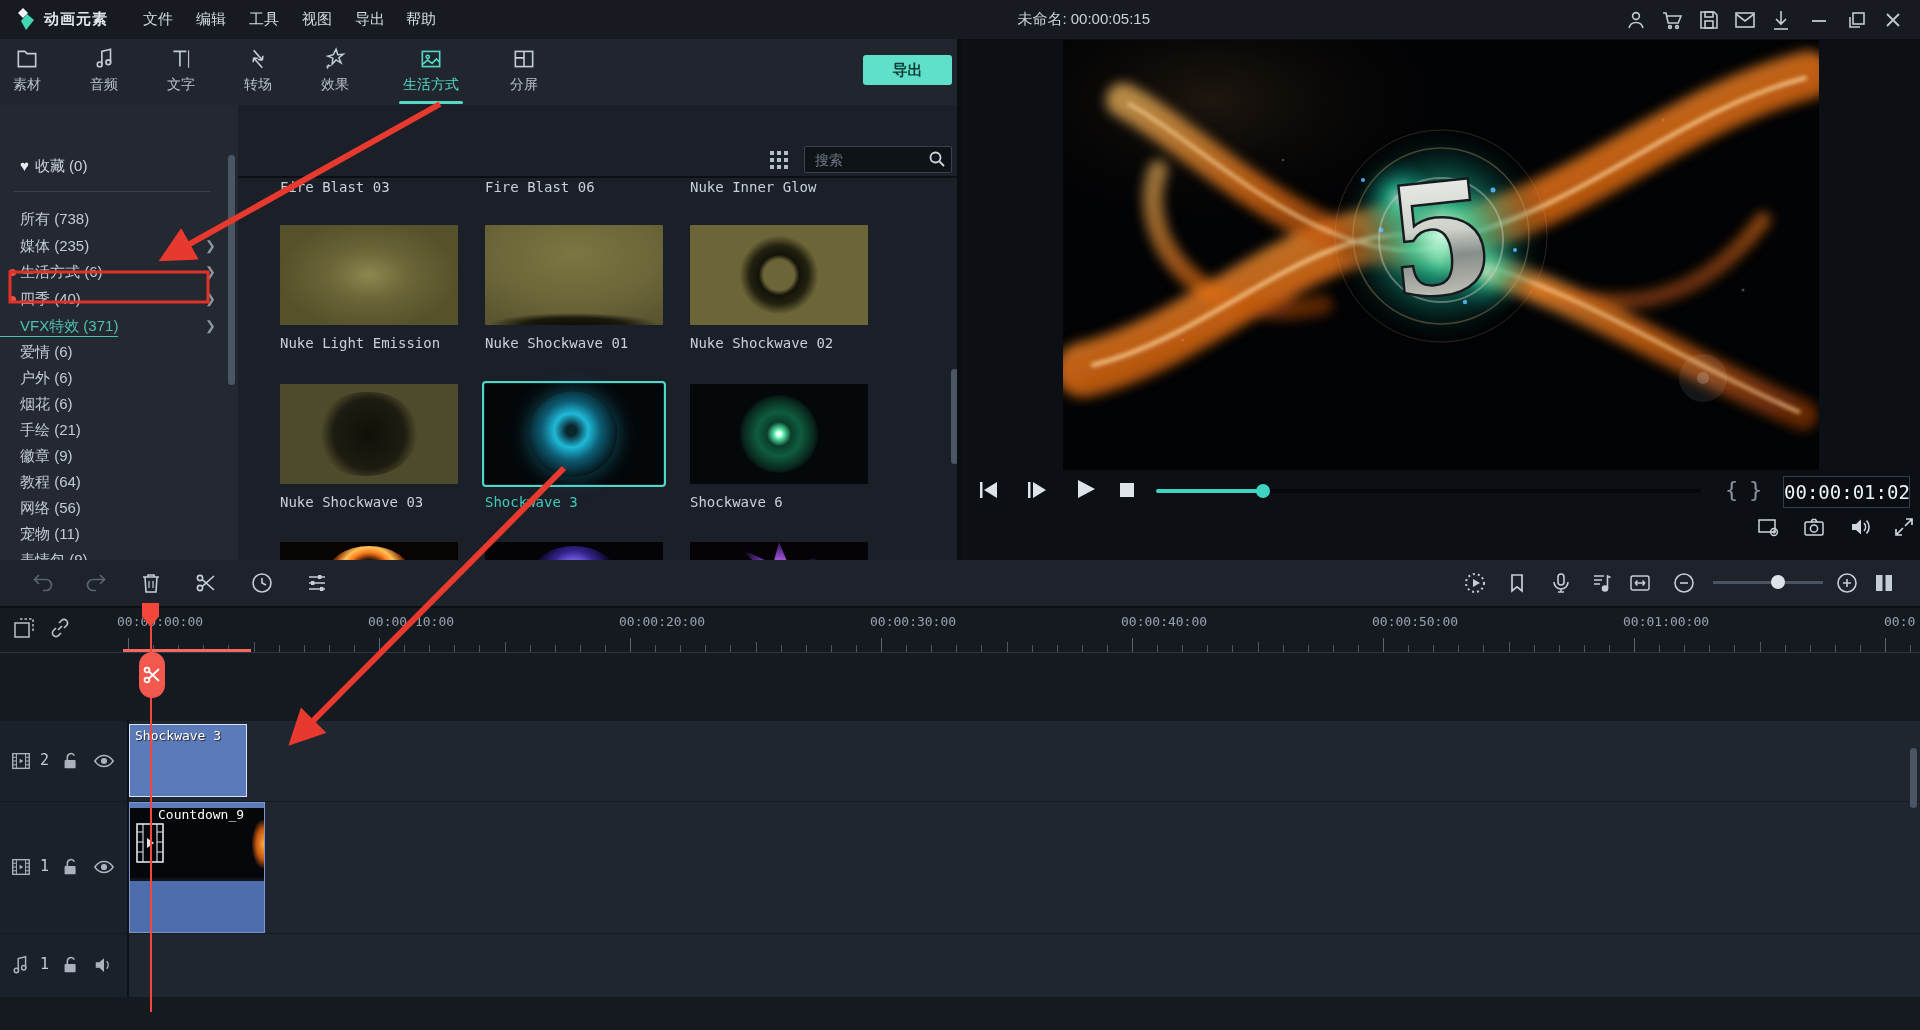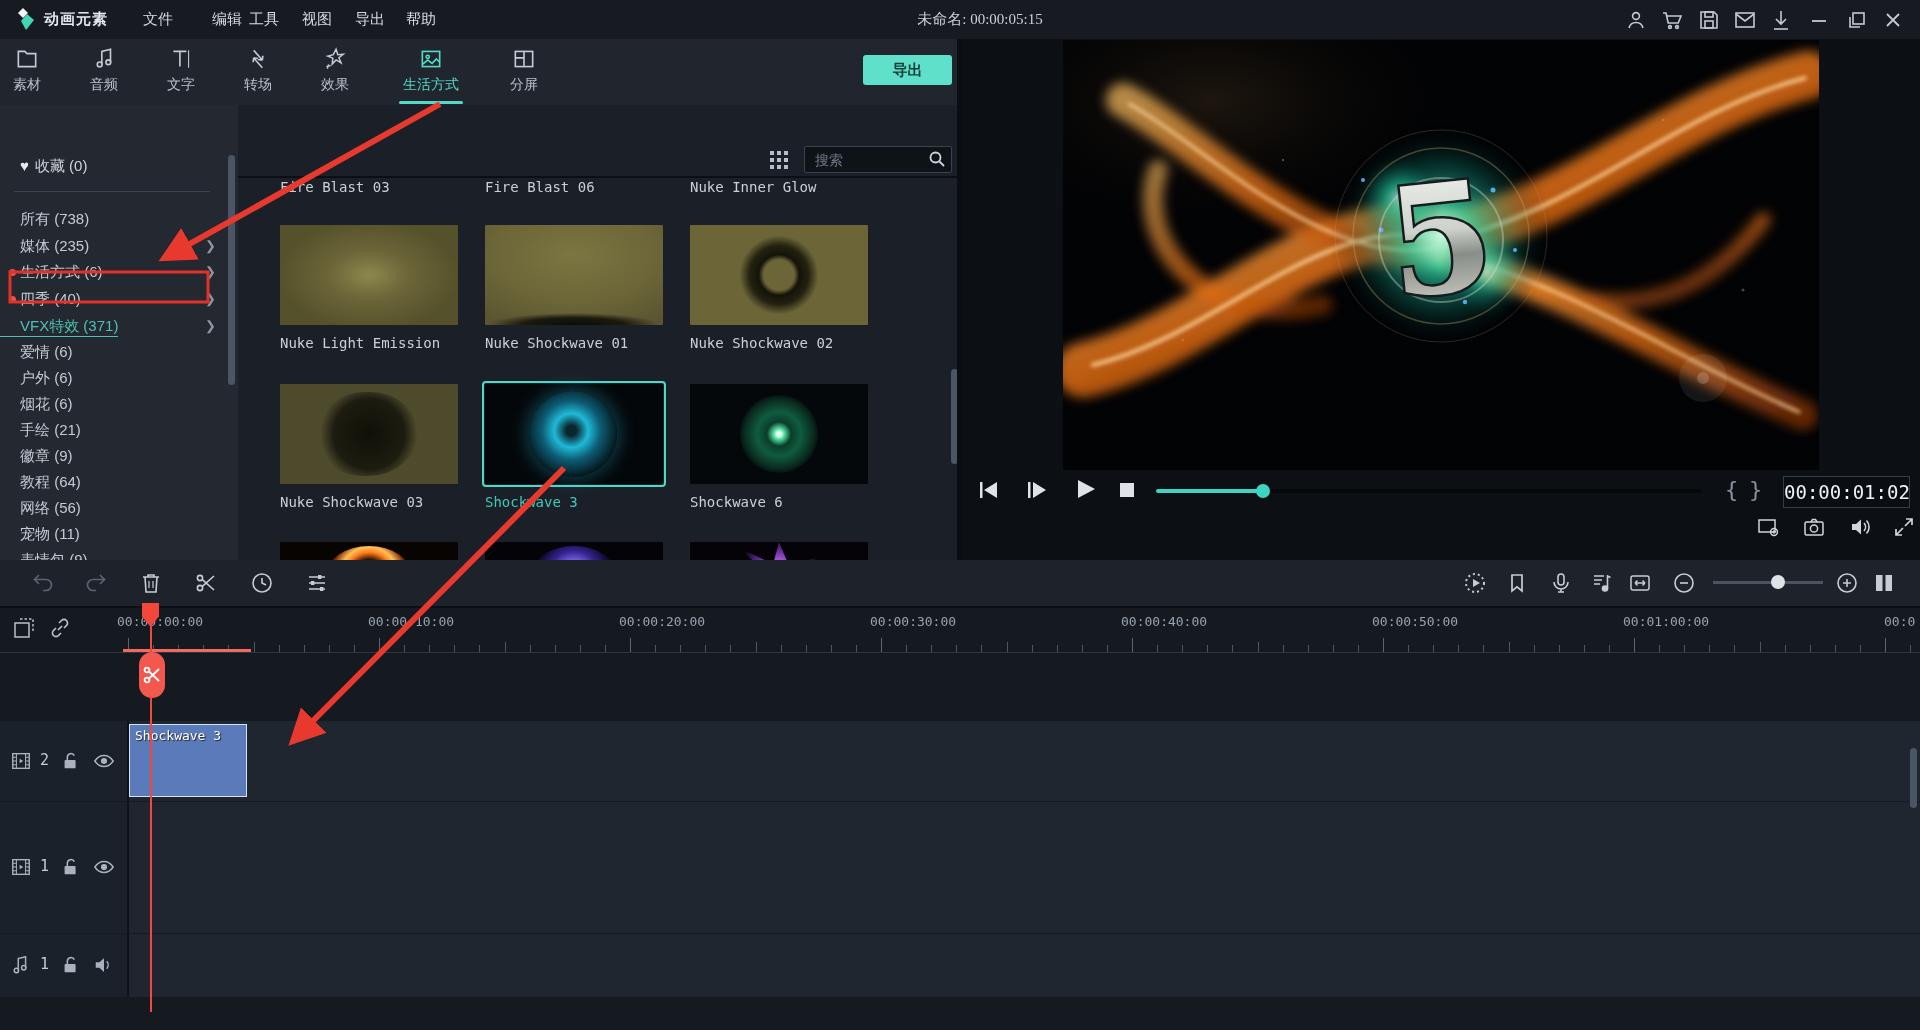--- a/index.html
+++ b/index.html
@@ -3,21 +3,21 @@
 <meta charset="utf-8">
 <style>
   html,body{margin:0;padding:0;width:1920px;height:1030px;overflow:hidden;background:#161a20;
     font-family:"Liberation Sans",sans-serif;-webkit-font-smoothing:antialiased;}
   svg{display:block;}
   
   #titlebar{position:absolute;left:0;top:0;width:1920px;height:39px;background:#171b21;border-bottom:1px solid #0c0f13;}
   #logo{position:absolute;left:14px;top:7px;width:24px;height:24px;}
   #appname{position:absolute;left:44px;top:10px;color:#e3e8ee;font-weight:bold;font-size:15px;letter-spacing:1px;}
   .menu-item{position:absolute;top:10px;color:#d3dae1;font-size:15px;cursor:default;}
-  #proj-title{position:absolute;left:810px;top:10px;width:340px;text-align:center;color:#c9d1d9;font-size:15px;font-family:Liberation Serif, serif;}
+  #proj-title{position:absolute;left:810px;top:10px;width:340px;text-align:right;color:#c9d1d9;font-size:15px;font-family:Liberation Sans, sans-serif;}
   .winicon{position:absolute;top:8px;width:24px;height:24px;color:#c2cad2;}
   
   #leftpanel{position:absolute;left:0;top:39px;width:960px;height:521px;background:#20252e;}
   .tab{position:absolute;top:5px;width:76px;height:60px;text-align:center;color:#b9c1c9;cursor:pointer;}
   .tab .ticon{display:block;margin:2px auto 3px auto;width:26px;height:26px;color:#c3cbd3;}
   .tab .tlabel{font-size:14px;}
   .tab.active{color:#54d9c6;}
   .tab.active .ticon{color:#54d9c6;}
   #tab-underline{position:absolute;left:399px;top:62px;width:64px;height:3px;background:#54d9c6;border-radius:2px;}
   #export-btn{position:absolute;left:863px;top:16px;width:89px;height:30px;background:#5fe0cb;border-radius:3px;
@@ -134,21 +134,21 @@
 </head>
 <body>
 
 <div id="titlebar">
   <svg id="logo" viewBox="0 0 24 24">
     <polygon points="9,1 14,6 9,11 4,6" fill="#f2f5f8"></polygon>
     <polygon points="13,7 20,13 12,23 7,14" fill="#43d6b5"></polygon>
   </svg>
   <span id="appname">动画元素</span>
   <span class="menu-item" style="left:143px">文件</span>
-  <span class="menu-item" style="left:212px">编辑</span>
+  <span class="menu-item" style="left:196px">编辑</span>
   <span class="menu-item" style="left:249px">工具</span>
   <span class="menu-item" style="left:302px">视图</span>
   <span class="menu-item" style="left:355px">导出</span>
   <span class="menu-item" style="left:406px">帮助</span>
   <span id="proj-title">未命名: 00:00:05:15</span>
   <svg class="winicon" style="left:1624px" viewBox="0 0 24 24" fill="none" stroke="currentColor" stroke-width="1.6">
       <circle cx="12" cy="8" r="3.4"></circle>
       <path d="M5 20c1-4 4-5.5 7-5.5s6 1.5 7 5.5"></path>
     </svg>
   <svg class="winicon" style="left:1660px" viewBox="0 0 24 24" fill="none" stroke="currentColor" stroke-width="1.6">
@@ -624,20 +624,34 @@
         <svg class="th-icon" style="left:60px;top:54px" viewBox="0 0 24 24" fill="none" stroke="currentColor" stroke-width="1.7">
             <rect x="5" y="11" width="12" height="9" rx="1" fill="currentColor" stroke="none"></rect>
             <path d="M8 11V8a4 4 0 0 1 7.6-1.8"></path>
           </svg>
         <svg class="th-icon" style="left:93px;top:54px" viewBox="0 0 24 24" fill="none" stroke="currentColor" stroke-width="1.6">
             <path d="M2 12s4-6 10-6 10 6 10 6-4 6-10 6S2 12 2 12z"></path>
             <circle cx="12" cy="12" r="2.6" fill="currentColor"></circle>
           </svg>
       </div>
     </div>
+    <div id="clip-countdown">
+      <div id="cd-topbar"></div>
+      <div id="cd-thumb">
+        <svg id="cd-film" viewBox="0 0 30 42" fill="none" stroke="currentColor" stroke-width="1.6">
+            <rect x="2" y="2" width="26" height="38"></rect>
+            <path d="M8 2v38M22 2v38" stroke-width="1.1"></path>
+            <path d="M2 10h6M2 20h6M2 30h6M22 10h6M22 20h6M22 30h6" stroke-width="1.1"></path>
+            <polygon points="12,16 12,26 19,21" fill="currentColor" stroke="none"></polygon>
+          </svg>
+        <div id="cd-flame"></div>
+      </div>
+      <span class="clip-label">Countdown_9</span>
+      <div id="cd-divider"></div>
+    </div>
 
     <div class="lane" style="top:281px;height:63px">
       <div class="lane-head">
         <svg class="th-icon" style="left:10px;top:20px" viewBox="0 0 24 24" fill="none" stroke="currentColor" stroke-width="1.6">
             <path d="M9 18V5l8-2v12"></path>
             <circle cx="7" cy="18" r="2.4"></circle>
             <circle cx="15" cy="15" r="2.4"></circle>
           </svg>
         <span class="tnum" style="top:21px">1</span>
         <svg class="th-icon" style="left:60px;top:20px" viewBox="0 0 24 24" fill="none" stroke="currentColor" stroke-width="1.7">

